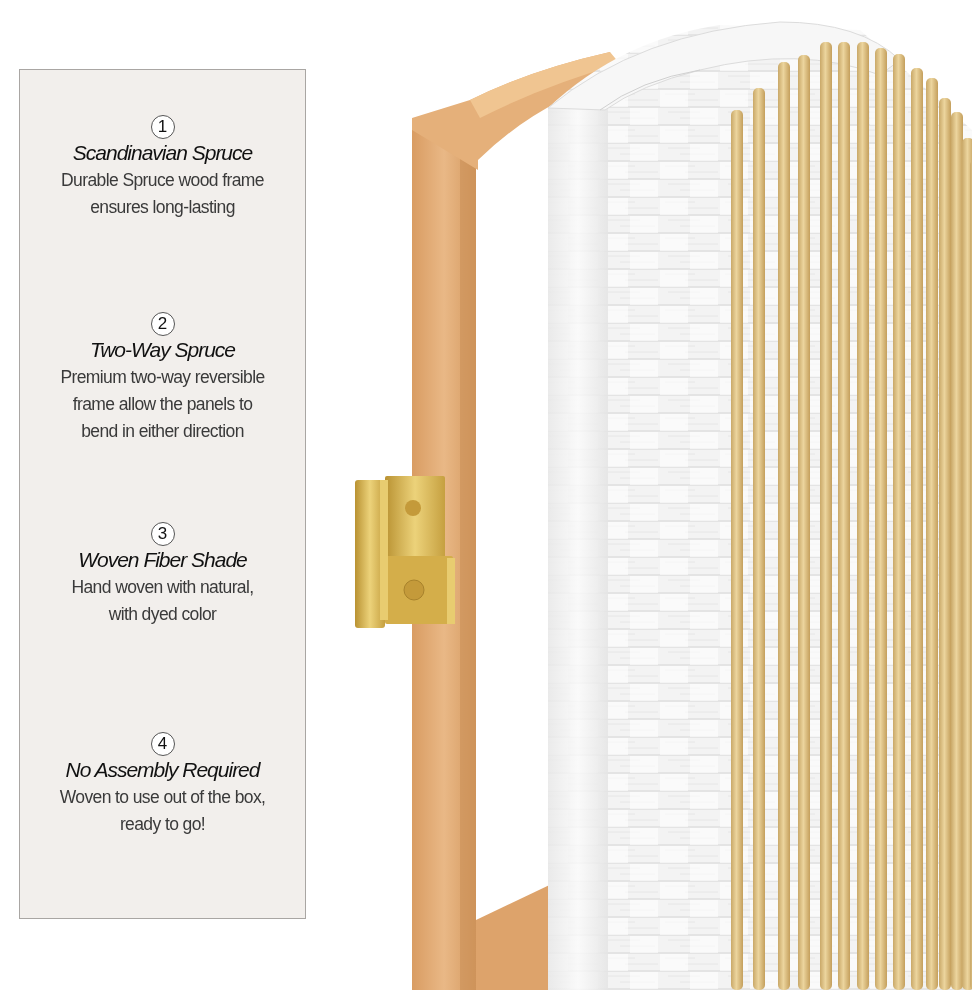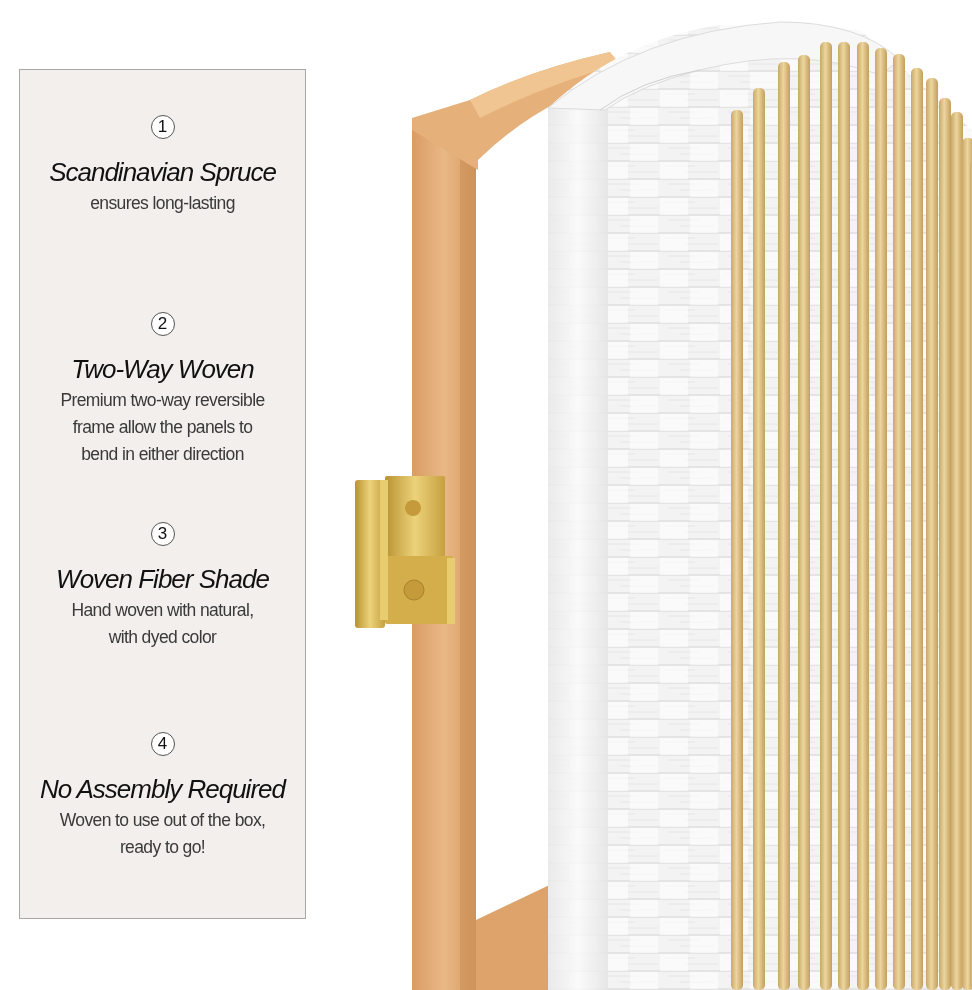--- a/index.html
+++ b/index.html
@@ -1,20 +1,20 @@
 <!DOCTYPE html>
 <html><head>
 <meta charset="utf-8">
 <style>
   html, body { margin:0; padding:0; }
   body { width:972px; height:990px; background:#ffffff; position:relative; overflow:hidden; font-family:"Liberation Sans", sans-serif; }
   .panel { position:absolute; left:19px; top:69px; width:287px; height:850px; background:#f2efec; border:1.5px solid #a9a6a3; box-sizing:border-box; }
   .feature { position:absolute; left:0; width:100%; text-align:center; }
   .badge { display:inline-block; width:24px; height:24px; border:1px solid #555; border-radius:50%; background:#fff; line-height:24px; font-size:17px; color:#111; box-sizing:border-box; line-height:22px; }
-  .ftitle { font-style:italic; font-size:26px; color:#111; letter-spacing:-1px; margin-top:18px; white-space:nowrap; }
+  .ftitle { font-style:italic; font-size:21px; color:#111; letter-spacing:-1px; margin-top:2px; white-space:nowrap; }
   .fdesc { font-size:17.5px; color:#3a3a3a; line-height:27px; letter-spacing:-0.6px; margin-top:2px; }
   .fdesc span { display:block; }
   .scene { position:absolute; left:0; top:0; width:972px; height:990px; }
 </style>
 </head>
 <body>
 
 <svg class="scene" viewBox="0 0 972 990" width="972" height="990">
   <defs>
     <linearGradient id="woodG" x1="0" x2="1">
@@ -88,26 +88,27 @@
     <rect x="380" y="480" width="8" height="140" fill="#e8cc70"></rect>
     <rect x="447" y="558" width="8" height="66" fill="#e8cc70"></rect>
   </g>
 </svg>
 
 <div class="panel">
   <div class="feature" style="top:45px;">
     <span class="badge">1</span>
     <div class="ftitle">Scandinavian Spruce</div>
     <div class="fdesc">
+      <span>Durable Spruce wood frame</span>
       <span>ensures long-lasting</span>
     </div>
   </div>
   <div class="feature" style="top:242px;">
     <span class="badge">2</span>
-    <div class="ftitle">Two-Way Woven</div>
+    <div class="ftitle">Two-Way Spruce</div>
     <div class="fdesc">
       <span>Premium two-way reversible</span>
       <span>frame allow the panels to</span>
       <span>bend in either direction</span>
     </div>
   </div>
   <div class="feature" style="top:452px;">
     <span class="badge">3</span>
     <div class="ftitle">Woven Fiber Shade</div>
     <div class="fdesc">

